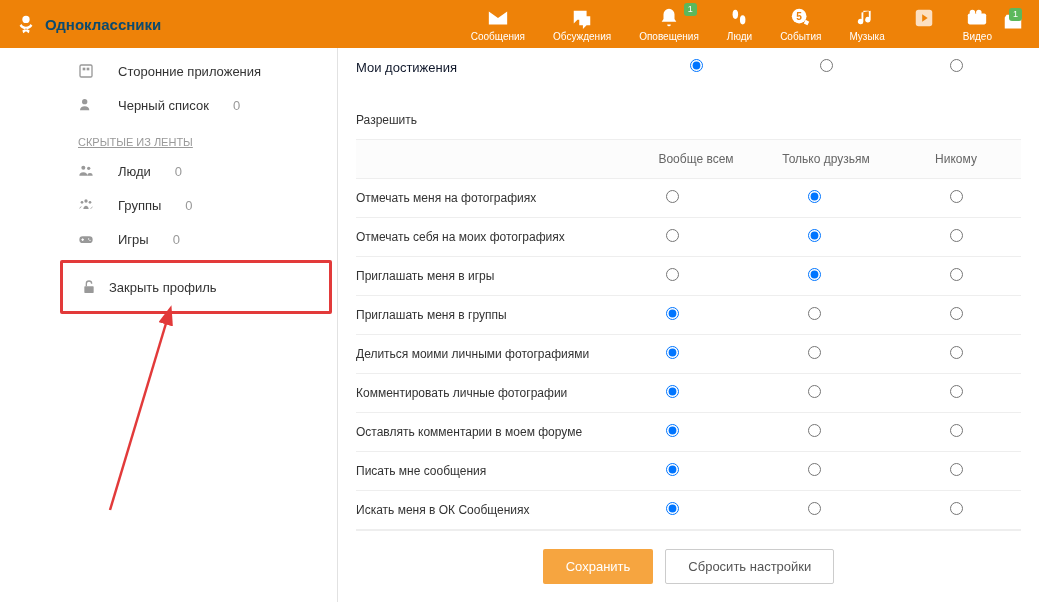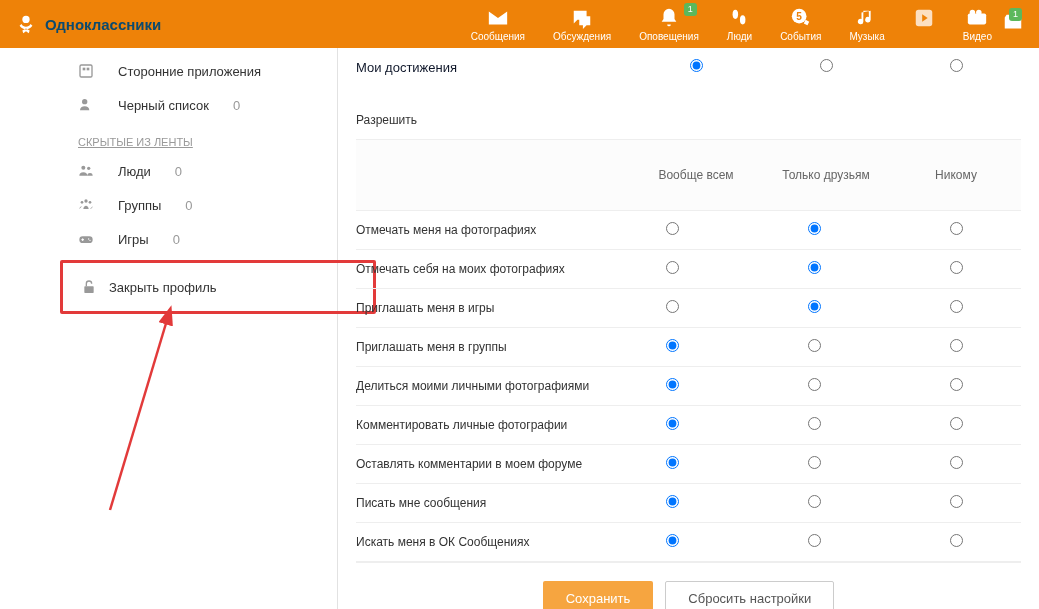--- a/index.html
+++ b/index.html
@@ -21,29 +21,29 @@
   .nav-icon { width: 22px; height: 22px; fill: #fff; }
   .nav-badge { position: absolute; top: -4px; right: 2px; background: #5cb85c; color: #fff; font-size: 9px; min-width: 13px; height: 13px; border-radius: 3px; display: flex; align-items: center; justify-content: center; padding: 0 2px; }
   .wallet { position: relative; cursor: pointer; }
   
   .content { display: flex; }
   .sidebar { width: 338px; border-right: 1px solid #e2e2e2; padding-top: 6px; }
   .side-item { display: flex; align-items: center; gap: 24px; padding: 9px 20px 9px 78px; font-size: 13px; color: #333; cursor: pointer; }
   .side-item .count { color: #999; }
   .side-section { padding: 14px 20px 6px 78px; font-size: 11px; color: #999; text-transform: uppercase; text-decoration: underline; }
   .side-icon { width: 16px; height: 16px; fill: #999; flex-shrink: 0; }
-  .highlight-box { border: 3px solid #e23a3a; border-radius: 2px; margin: 4px 0 4px 60px; width: 316px; }
+  .highlight-box { border: 3px solid #e23a3a; border-radius: 2px; margin: 4px 0 4px 60px; width: 272px; }
   .closed-item { display: flex; align-items: center; gap: 12px; padding: 16px 20px 16px 18px; font-size: 13px; color: #333; cursor: pointer; }
   
   .main { flex: 1; padding: 0 18px; }
   .first-row { display: flex; align-items: center; padding: 10px 0; border-top: 1px solid transparent; }
   .first-row .label { flex: 1; color: #0f172a; }
   .section-title { font-size: 12px; color: #333; padding: 28px 0 12px 0; }
   
-  .tbl-head { display: flex; padding: 28px 0; border-bottom: 1px solid #eee; border-top: 1px solid #eee; background: #fcfcfc; }
+  .tbl-head { display: flex; padding: 12px 0; border-bottom: 1px solid #eee; border-top: 1px solid #eee; background: #fcfcfc; }
   .tbl-head .spacer { flex: 1; }
   .col { width: 130px; text-align: center; font-size: 12px; color: #666; }
   
   .row { display: flex; align-items: center; padding: 11px 0; border-bottom: 1px solid #eee; gap: 12px; }
   .row .label { flex: 1; font-size: 12px; color: #333; }
   .cell { width: 130px; text-align: center; }
   
   input[type="radio"] { cursor: pointer; width: 13px; height: 13px; }
   
   .footer { display: flex; gap: 12px; justify-content: center; padding: 18px 0; border-top: 1px solid #eee; margin-top: 0px; }

